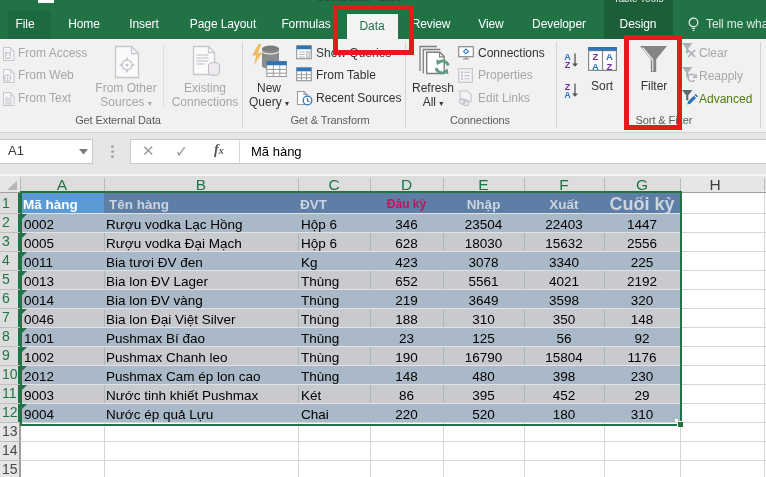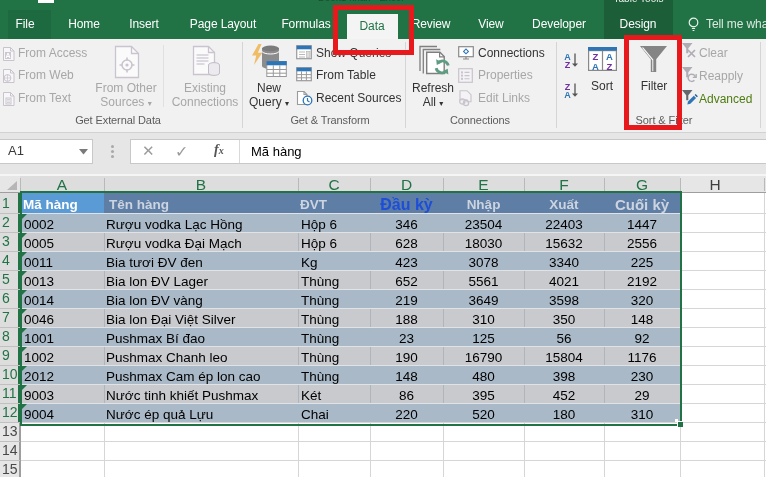--- a/index.html
+++ b/index.html
@@ -295,24 +295,24 @@
 <div class="abs" style="left:0;top:441px;width:20px;height:1px;background:#c0c0c0"></div>
 <div class="rn" style="top:441px;height:19px;line-height:19px;color:#484848">14</div>
 <div class="abs" style="left:0;top:460px;width:20px;height:1px;background:#c0c0c0"></div>
 <div class="rn" style="top:460px;height:19px;line-height:19px;color:#484848">15</div>
 
 <div class="abs" style="left:20px;top:193px;width:660px;height:20px;background:#5e7ea6"></div>
 <div class="abs" style="left:20px;top:193px;width:84px;height:20px;background:#5b9bd5"></div>
 <div class="cell" style="left:23px;width:79px;top:196px;height:17px;line-height:17px;font-weight:bold;font-size:13.5px;color:#fff">Mã hàng</div>
 <div class="cell" style="left:109px;width:187px;top:196px;height:17px;line-height:17px;font-weight:bold;font-size:13.5px;color:#ccd4df">Tên hàng</div>
 <div class="cell" style="left:300px;width:68px;top:196px;height:17px;line-height:17px;font-weight:bold;font-size:13.5px;color:#ccd4df">ĐVT</div>
-<div class="cell" style="left:370px;width:73px;text-align:center;top:196px;height:17px;line-height:17px;font-weight:bold;font-size:16px;color:#1d4ed8">Đầu kỳ</div>
+<div class="cell" style="left:370px;width:73px;text-align:center;top:196px;height:17px;line-height:17px;font-weight:bold;font-size:12px;color:#be185d">Đầu kỳ</div>
 <div class="cell" style="left:443px;width:81px;text-align:center;top:196px;height:17px;line-height:17px;font-weight:bold;font-size:13.5px;color:#ccd4df">Nhập</div>
 <div class="cell" style="left:524px;width:80px;text-align:center;top:196px;height:17px;line-height:17px;font-weight:bold;font-size:13.5px;color:#ccd4df">Xuất</div>
-<div class="cell" style="left:604px;width:76px;text-align:center;top:196px;height:17px;line-height:17px;font-weight:bold;font-size:15px;color:#ccd4df">Cuối kỳ</div>
+<div class="cell" style="left:604px;width:76px;text-align:center;top:196px;height:17px;line-height:17px;font-weight:bold;font-size:18px;color:#ccd4df">Cuối kỳ</div>
 <div class="abs" style="left:20px;top:213px;width:660px;height:19px;background:#aab9c7"></div>
 <div class="abs" style="left:20px;top:213px;width:660px;height:1px;background:#dfe3e8"></div>
 <svg style="left:22px;top:214px" width="5" height="5" viewBox="0 0 5 5">
     <path d="M0 0 h5 L0 5 z" fill="#217346"></path>
   </svg>
 <div class="cell" style="left:24px;width:78px;top:217px;height:15px;line-height:15px">0002</div>
 <div class="cell" style="left:106px;width:190px;top:217px;height:15px;line-height:15px">Rượu vodka Lạc Hồng</div>
 <div class="cell" style="left:301px;width:67px;top:217px;height:15px;line-height:15px">Hộp 6</div>
 <div class="cell" style="left:370px;width:73px;text-align:center;top:217px;height:15px;line-height:15px">346</div>
 <div class="cell" style="left:443px;width:81px;text-align:center;top:217px;height:15px;line-height:15px">23504</div>

